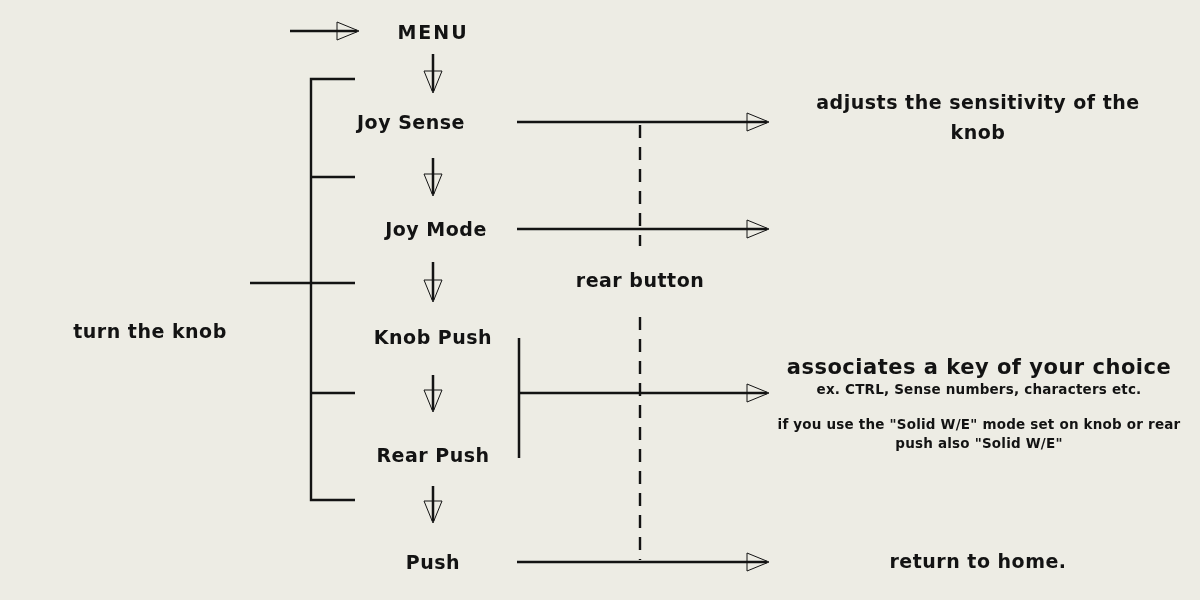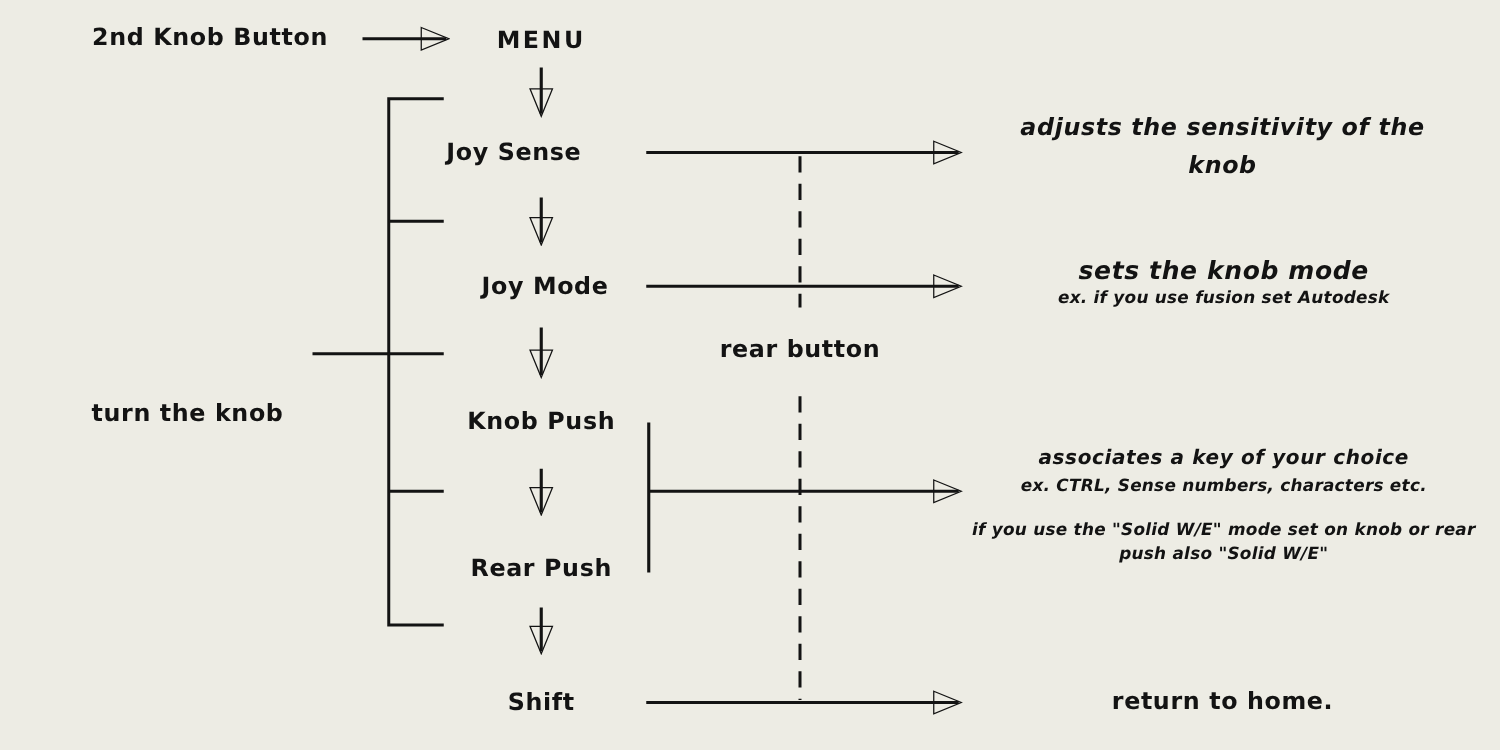--- a/index.html
+++ b/index.html
@@ -38,37 +38,36 @@
   }
   .menu-title {
     letter-spacing: 2px;
   }
   .annot {
     position: absolute;
     transform: translate(-50%, -50%);
     text-align: center;
     font-weight: bold;
     white-space: nowrap;
-    font-style: italic;
   }
   .annot .big {
     display: block;
     font-size: 19px;
     letter-spacing: 0.5px;
     line-height: 30px;
   }
   .annot .title-20 {
     display: block;
     font-size: 20px;
     letter-spacing: 0.5px;
     line-height: 26px;
   }
   .annot .title-21 {
     display: block;
-    font-size: 16px;
+    font-size: 21px;
     letter-spacing: 0.5px;
     line-height: 26px;
   }
   .annot .small {
     display: block;
     font-size: 13.5px;
     letter-spacing: 0.2px;
     line-height: 19px;
     font-weight: 700;
   }
@@ -106,45 +105,40 @@
     <path d="M517,562 L767,562" stroke-width="2.5" marker-end="url(#ah)"></path>
 
     <path d="M519,338 L519,458" stroke-width="2.5"></path>
 
     <path d="M355,79 L311,79 L311,500 L355,500" stroke-width="2.4"></path>
     <path d="M311,177 L355,177" stroke-width="2.4"></path>
     <path d="M311,393 L355,393" stroke-width="2.4"></path>
     <path d="M250,283 L355,283" stroke-width="2.4"></path>
   </svg>
 
-  <div class="lbl" style="left:168px; top:30px;">2nd Knob Button</div>
 
   <div class="lbl menu-title" style="left:433px; top:32px;">MENU</div>
 
   <div class="lbl" style="left:411px; top:122px;">Joy Sense</div>
   <div class="lbl" style="left:436px; top:229px;">Joy Mode</div>
   <div class="lbl" style="left:433px; top:337px;">Knob Push</div>
   <div class="lbl" style="left:433px; top:455px;">Rear Push</div>
-  <div class="lbl" style="left:433px; top:562px;">Shift</div>
+  <div class="lbl" style="left:433px; top:562px;">Push</div>
 
   <div class="lbl" style="left:150px; top:283px;margin-top:48px;">turn the knob</div>
 
   <div class="lbl two-line" style="left:640px; top:280px;">
     <span>rear button</span>
   </div>
 
   <div class="annot" style="left:978px; top:117px;">
     <span class="big">adjusts the sensitivity of the</span>
     <span class="big">knob</span>
   </div>
 
-  <div class="annot" style="left:979px; top:226px;">
-    <span class="title-20">sets the knob mode</span>
-    <span class="small">ex. if you use fusion set Autodesk</span>
-  </div>
 
   <div class="annot" style="left:979px; top:376px;">
     <span class="title-21">associates a key of your choice</span>
     <span class="small">ex. CTRL, Sense numbers, characters etc.</span>
   </div>
 
   <div class="annot" style="left:979px; top:434px;">
     <span class="small">if you use the "Solid W/E" mode set on knob or rear</span>
     <span class="small">push also "Solid W/E"</span>
   </div>

